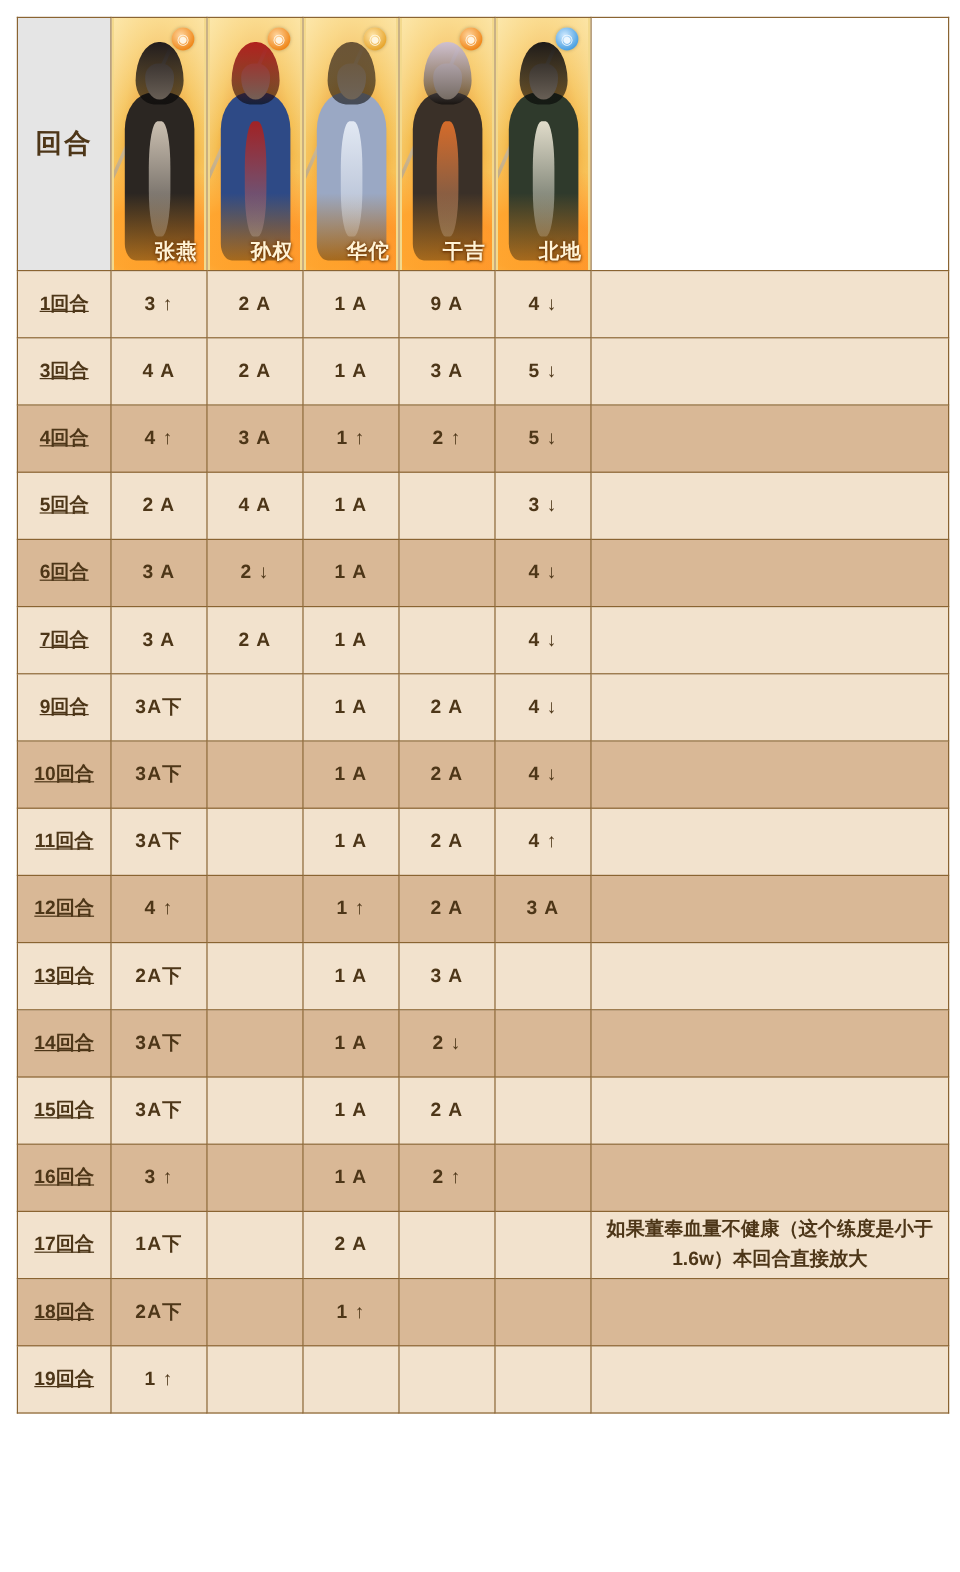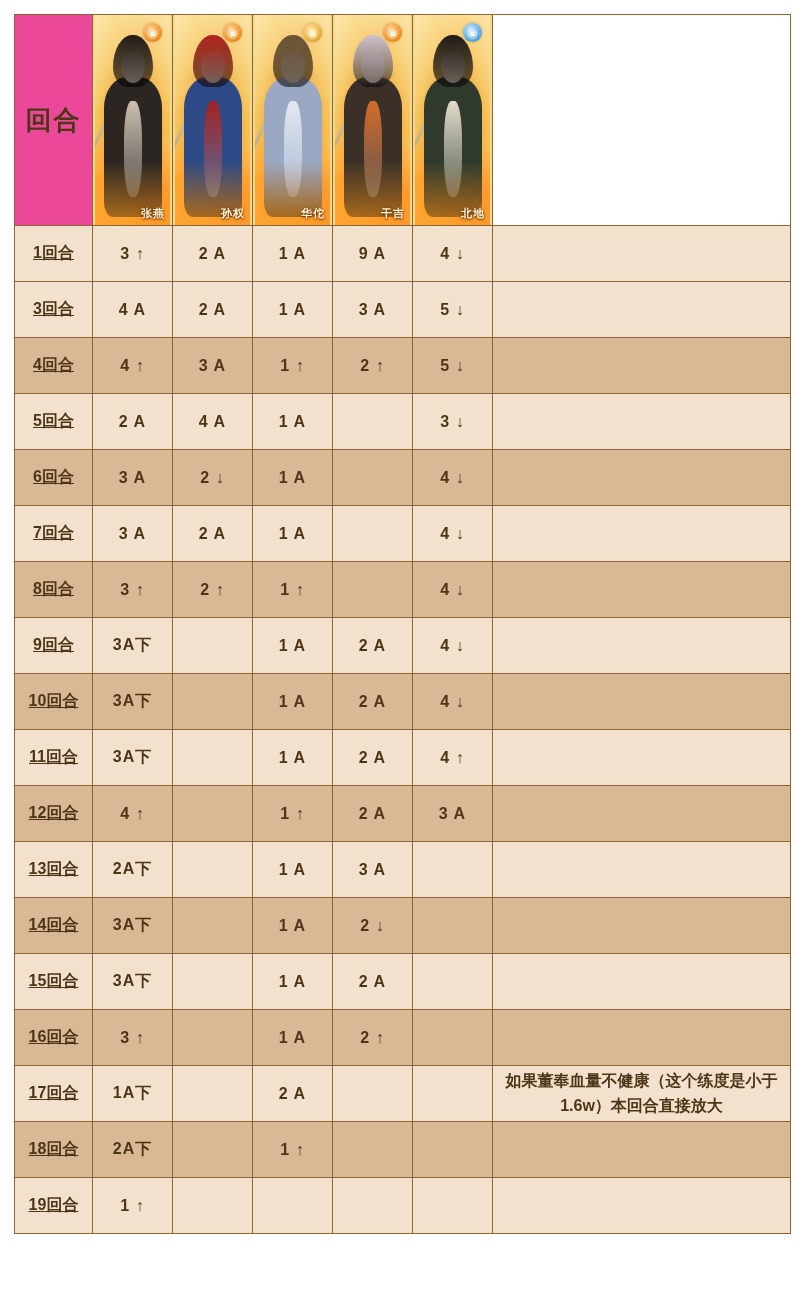--- a/index.html
+++ b/index.html
@@ -37,22 +37,22 @@
   col.c-hero   { width: 80px; }
   col.c-note   { width: 298px; }
 
   
   tr.head th {
     height: 210px;
     padding: 0;
     overflow: hidden;
   }
   th.turn-head {
-    background: #ec4899;
-    font-size: 26px;
+    background: #e5e5e5;
+    font-size: 22px;
     font-weight: bold;
     letter-spacing: 2px;
     color: #4d3618;
   }
   th.hero-head {
     position: relative;
     background: #f6cf72;
     padding: 0;
   }
   th.note-head {
@@ -151,21 +151,21 @@
     font-weight: bold;
     box-shadow: 0 0 3px rgba(0,0,0,0.25);
   }
   .elem.fire  { background: radial-gradient(circle at 40% 35%, #ffd6a0, #f08a1e 70%, #d9650a); color: #fff4e2; }
   .elem.earth { background: radial-gradient(circle at 40% 35%, #ffe6ab, #e8a832 70%, #c98715); color: #fff6e0; }
   .elem.water { background: radial-gradient(circle at 40% 35%, #cfe9ff, #4fa3e3 70%, #2b7ec4); color: #ecf7ff; }
   .card .cname {
     position: absolute;
     right: 5px;
     bottom: 4px;
-    font-size: 11px;
+    font-size: 17px;
     color: #fff3d6;
     text-shadow: 0 0 3px rgba(120,60,0,0.95), 0 1px 2px rgba(90,40,0,0.9);
     font-weight: bold;
     letter-spacing: 1px;
   }
 
   
   tr.r td { height: 56px; font-size: 16px; }
   tr.r.light td { background: #f2e2cd; }
   tr.r.dark  td { background: #d9b896; }
@@ -317,29 +317,20 @@
         </tr>
         <tr class="r light">
           <td class="turn">7回合</td>
           <td class="val">3 A</td>
           <td class="val">2 A</td>
           <td class="val">1 A</td>
           <td class="val"></td>
           <td class="val">4 ↓</td>
           <td class="note"></td>
         </tr>
-        <tr class="r dark">
-          <td class="turn">8回合</td>
-          <td class="val">3 ↑</td>
-          <td class="val">2 ↑</td>
-          <td class="val">1 ↑</td>
-          <td class="val"></td>
-          <td class="val">4 ↓</td>
-          <td class="note"></td>
-        </tr>
         <tr class="r light">
           <td class="turn">9回合</td>
           <td class="val">3A下</td>
           <td class="val"></td>
           <td class="val">1 A</td>
           <td class="val">2 A</td>
           <td class="val">4 ↓</td>
           <td class="note"></td>
         </tr>
         <tr class="r dark">

